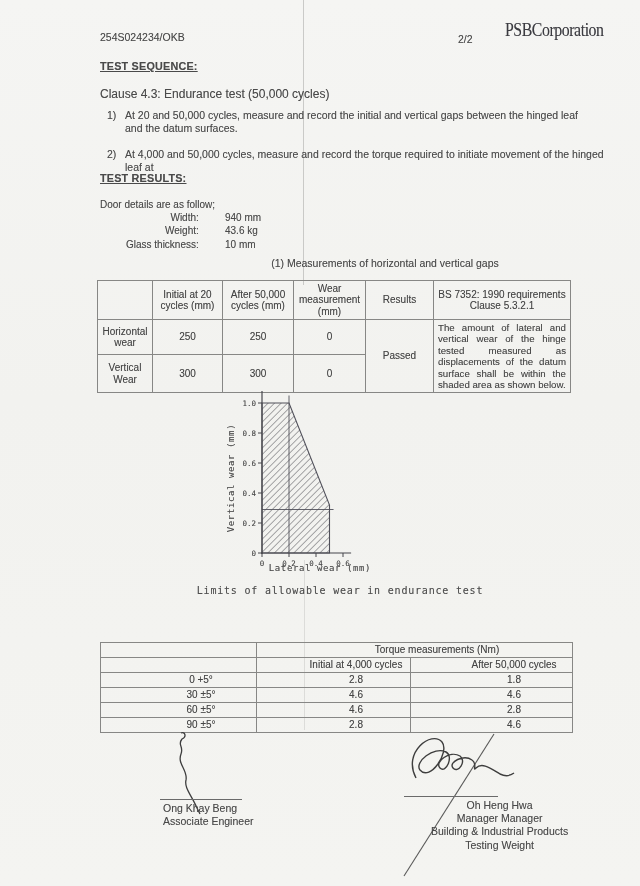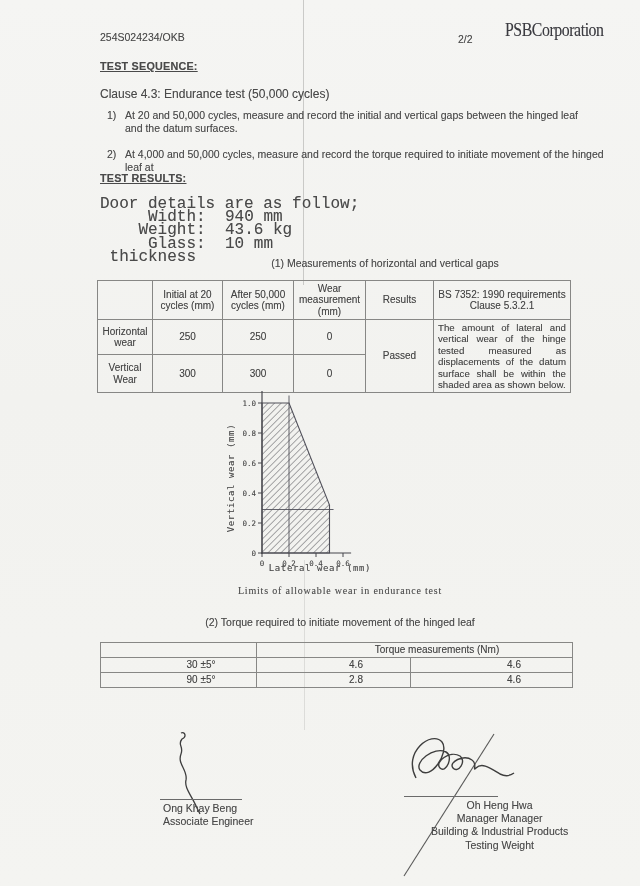--- a/index.html
+++ b/index.html
@@ -15,38 +15,38 @@
   .abs{position:absolute;}
   .crease{position:absolute;width:1px;background:rgba(150,150,148,.45);}
   .doc-number{left:100px;top:31px;font-size:10.5px;}
   .page-number{left:458px;top:33px;font-size:10.5px;}
   .logo{left:505px;top:20px;font-family:"Liberation Serif",serif;font-size:18px;color:#3c3c42;
         letter-spacing:-.5px;transform:scaleX(.88);transform-origin:left top;white-space:nowrap;}
   .sect-heading{font-size:10.8px;font-weight:bold;text-decoration:underline;letter-spacing:.2px;}
   .body-text{font-size:12px;line-height:13px;}
   .num-item{display:flex;font-size:10.5px;line-height:13px;}
   .num-item .n{width:18px;flex:none;}
-  .door-grid{font-size:16px;line-height:13.2px;font-family:Liberation Mono, monospace;}
+  .door-grid{font-size:10px;line-height:13.2px;}
   .door-grid .row{display:flex;}
   .door-grid .lbl{width:96px;text-align:right;}
   .door-grid .colon{width:29px;}
   .caption{left:60px;width:560px;text-align:center;font-size:10.5px;}
   table{border-collapse:collapse;font-size:10px;color:#454545;}
   td,th{border:1px solid #878785;padding:1px 3px;vertical-align:middle;text-align:center;
         font-weight:normal;line-height:11.5px;}
   .t1{left:97px;top:280px;}
   .t1 .hdr td{height:36px;}
   .t1 .r1 td{height:30px;}
   .t1 .r2 td{height:33px;}
   .t1 .req{font-size:9.7px;text-align:justify;padding:2px 4px;line-height:11.4px;}
   .t2{left:100px;top:642px;}
   .t2 td{height:12px;font-size:10px;padding-left:48px;}
   .mono{font-family:"DejaVu Sans Mono",monospace;}
   .chart-caption{left:60px;width:560px;top:585px;text-align:center;font-size:10px;
-                 letter-spacing:.8px;color:#4f4f4f;font-family:Liberation Serif, serif;}
+                 letter-spacing:.8px;color:#4f4f4f;}
   .tick{font-family:"DejaVu Sans Mono",monospace;font-size:7.5px;fill:#4c4c4c;}
   .axis-title{font-family:"DejaVu Sans Mono",monospace;font-size:9px;fill:#4c4c4c;letter-spacing:.6px;}
   .sig-name{font-size:10.5px;line-height:13.2px;}
   .sig-line{position:absolute;height:1px;background:#6a6a6a;}
   svg{display:block;}
 </style>
 </head>
 <body>
 
 <div class="page">
@@ -160,37 +160,51 @@
         <text x="34" y="45.8" text-anchor="end" class="tick">0.8</text>
         <line x1="36" y1="13" x2="40" y2="13" stroke="#46464c" stroke-width="1"></line>
         <text x="34" y="15.8" text-anchor="end" class="tick">1.0</text>
         <text x="98" y="181" text-anchor="middle" class="axis-title">Lateral wear (mm)</text>
         <text x="12" y="88" text-anchor="middle" class="axis-title" transform="rotate(-90 12 88)">Vertical wear (mm)</text>
       </svg>
   </div>
 
   <div class="abs chart-caption mono">Limits of allowable wear in endurance test</div>
 
-  <div class="abs caption" style="top:616px;">(2) Torque required to initiate movement of the hinged leaf</div>
 
   <table class="abs t2">
     <colgroup>
       <col style="width:156px">
         <col style="width:154px">
         <col style="width:162px">
     </colgroup>
     <tbody>
         <tr>
       <td></td>
       <td colspan="2">Torque measurements (Nm)</td>
     </tr>
     <tr>
+      <td></td>
+      <td>Initial at 4,000 cycles</td>
+      <td>After 50,000 cycles</td>
+    </tr>
+    <tr>
+      <td>0 +5°</td>
+      <td>2.8</td>
+      <td>1.8</td>
+    </tr>
+    <tr>
       <td>30 ±5°</td>
       <td>4.6</td>
       <td>4.6</td>
+    </tr>
+    <tr>
+      <td>60 ±5°</td>
+      <td>4.6</td>
+      <td>2.8</td>
     </tr>
     <tr>
       <td>90 ±5°</td>
       <td>2.8</td>
       <td>4.6</td>
     </tr>
   </tbody>
     </table>
 
   <svg class="abs" style="left:148px;top:730px;" width="110" height="90" viewBox="0 0 110 90">

